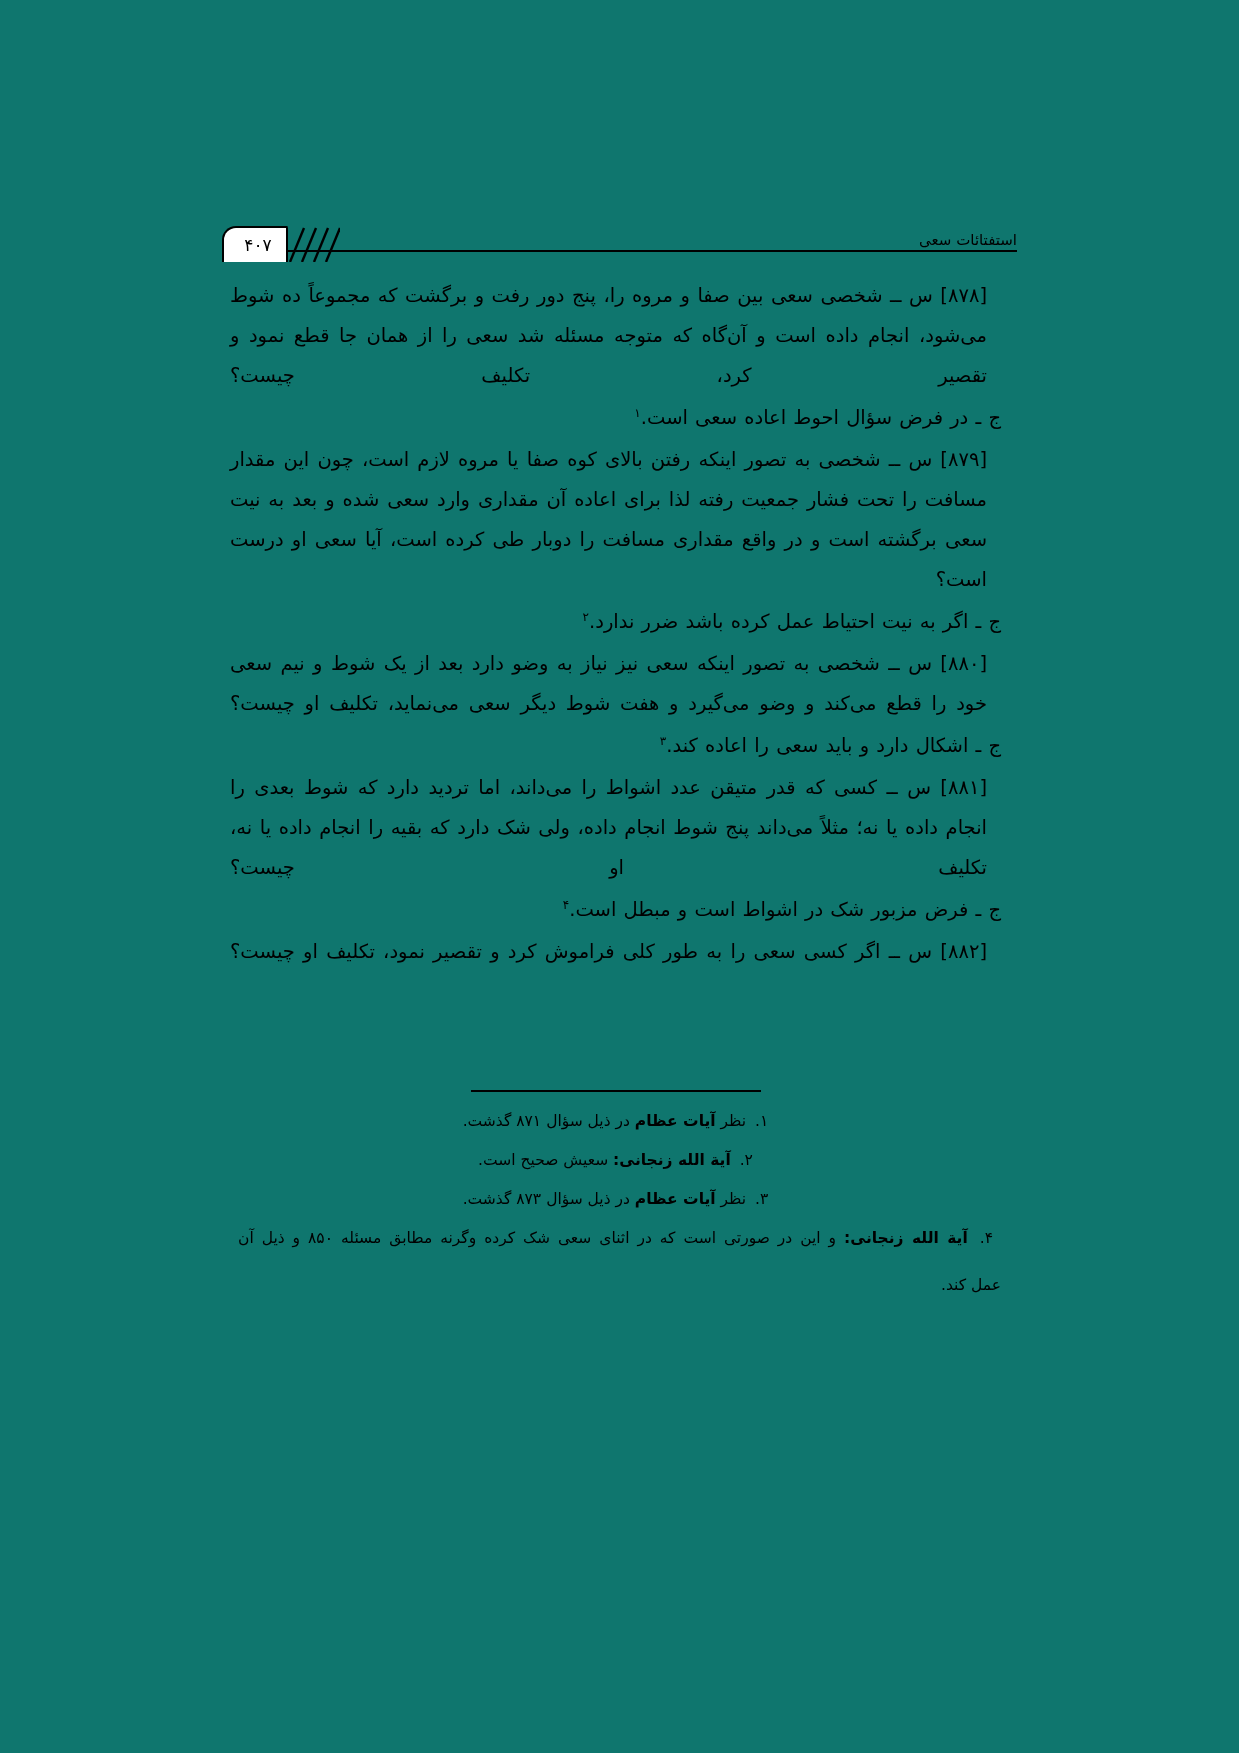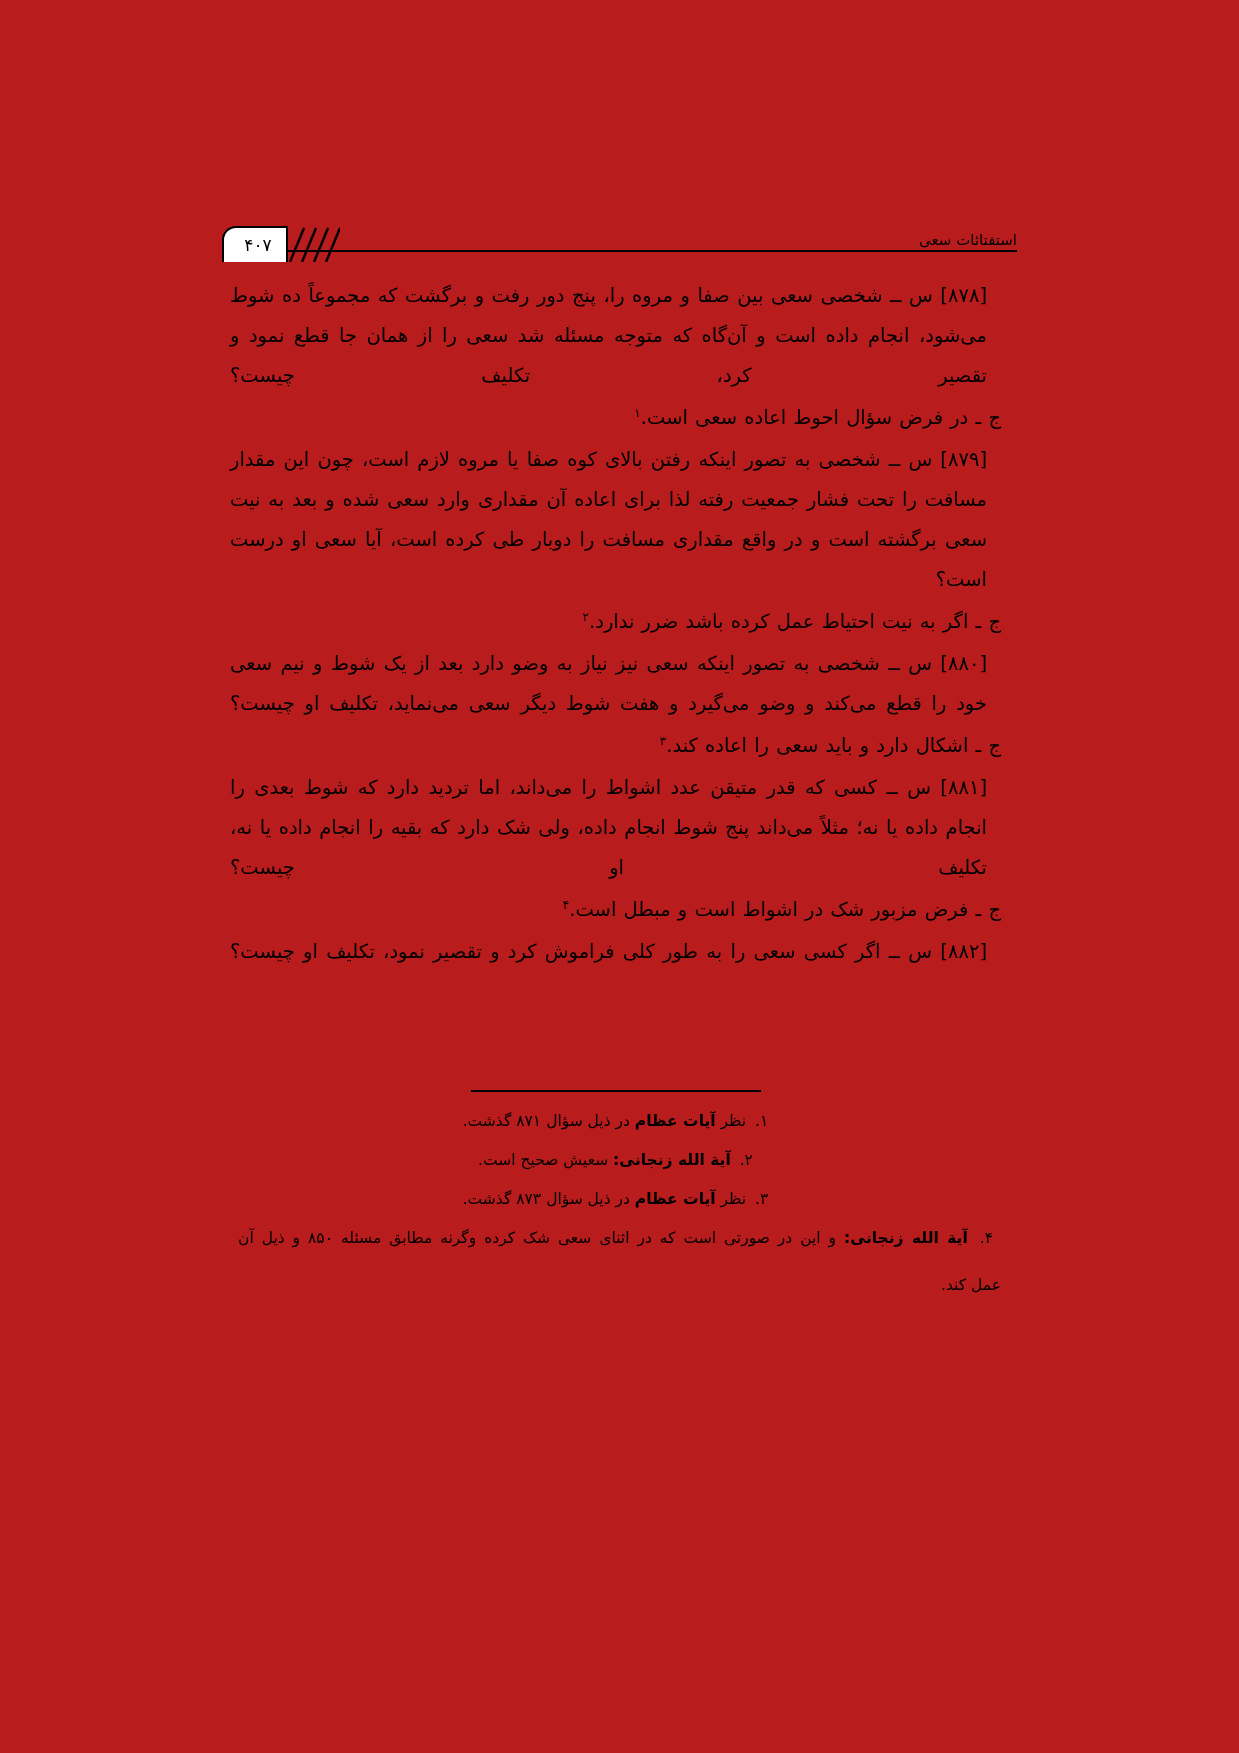--- a/index.html
+++ b/index.html
@@ -13,21 +13,21 @@
     height: 1753px;
     font-family: "DejaVu Sans", "Liberation Sans", sans-serif;
     color: #000000;
     overflow: hidden;
   }
 
   .page {
     position: relative;
     width: 1239px;
     height: 1753px;
-    background: #b91c1c;
+    background: #0f766e;
     box-sizing: border-box;
   }
 
   
   .header {
     position: absolute;
     top: 212px;
     right: 222px;
     left: 222px;
     height: 48px;

